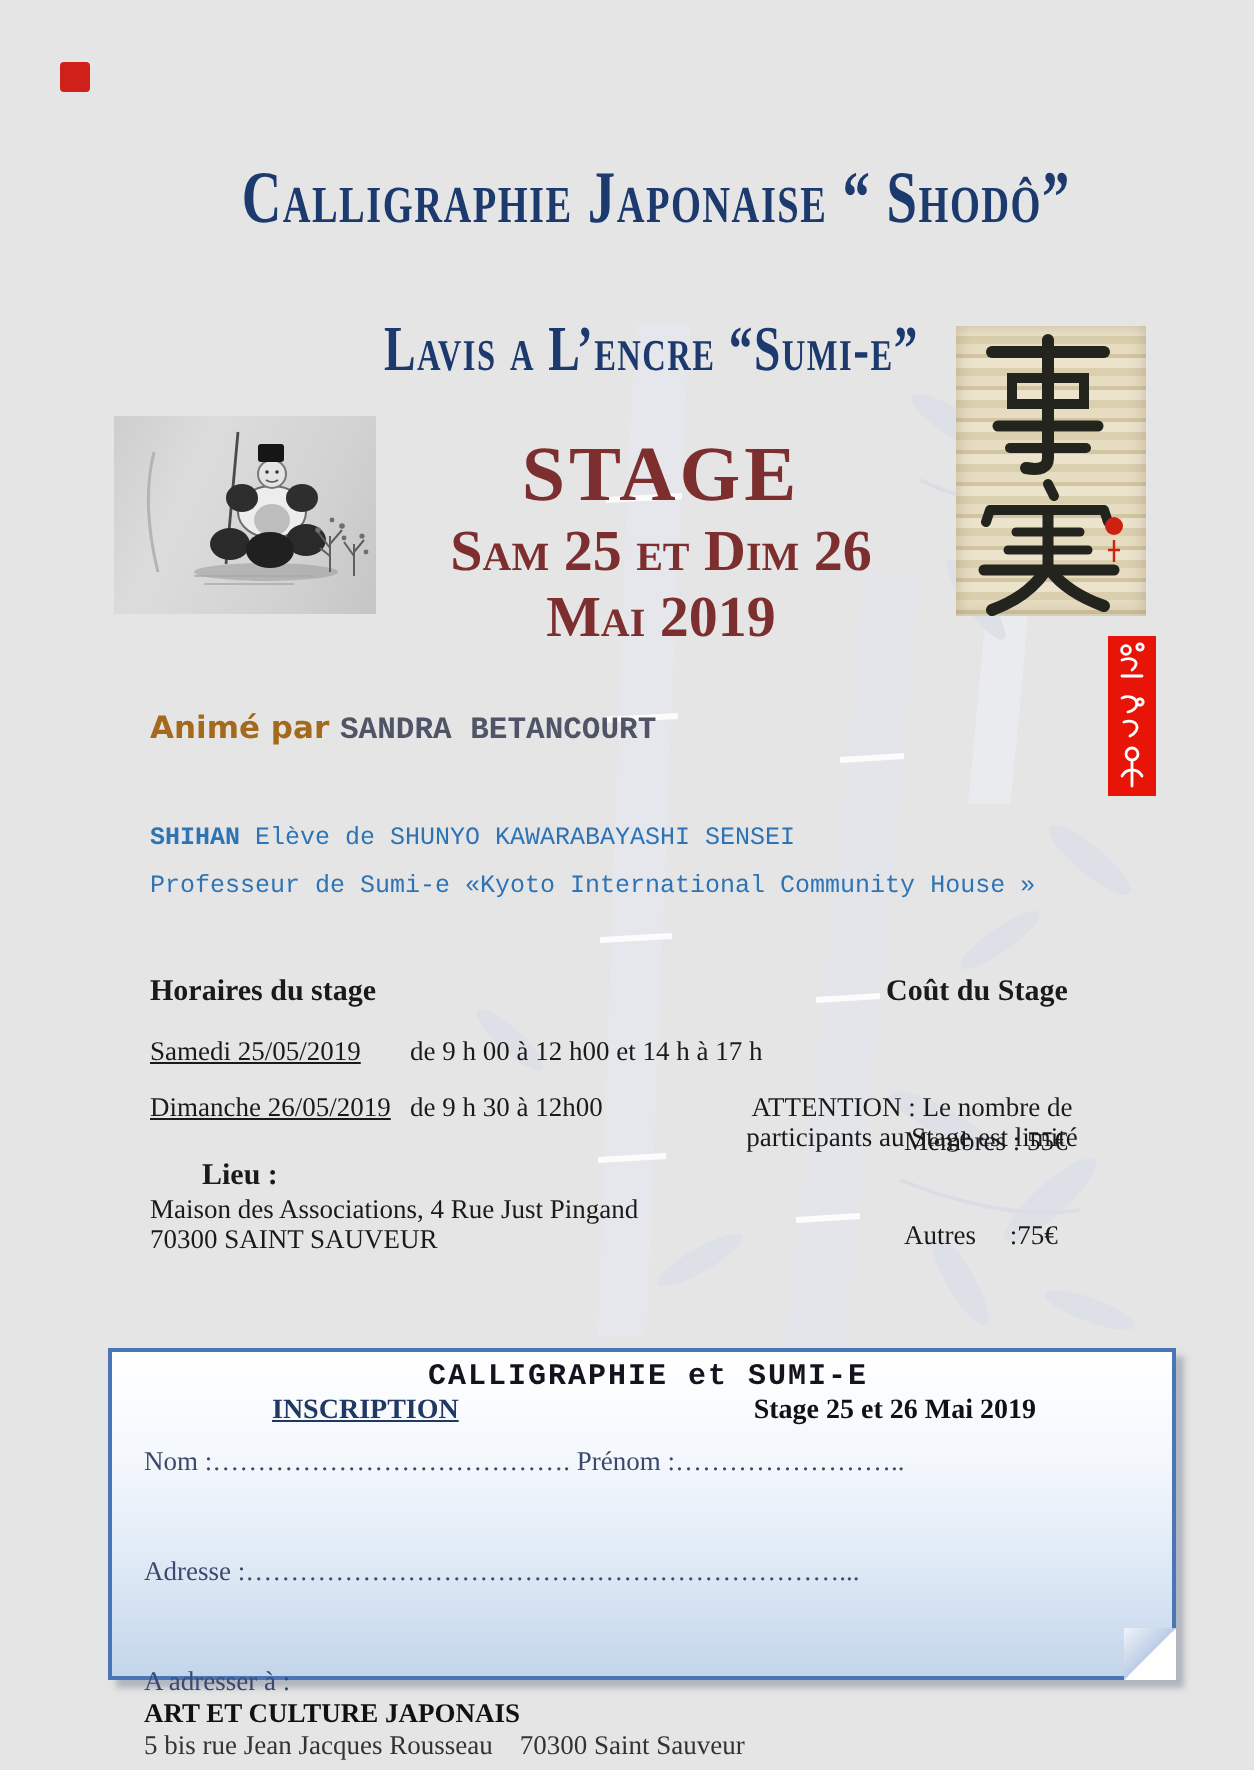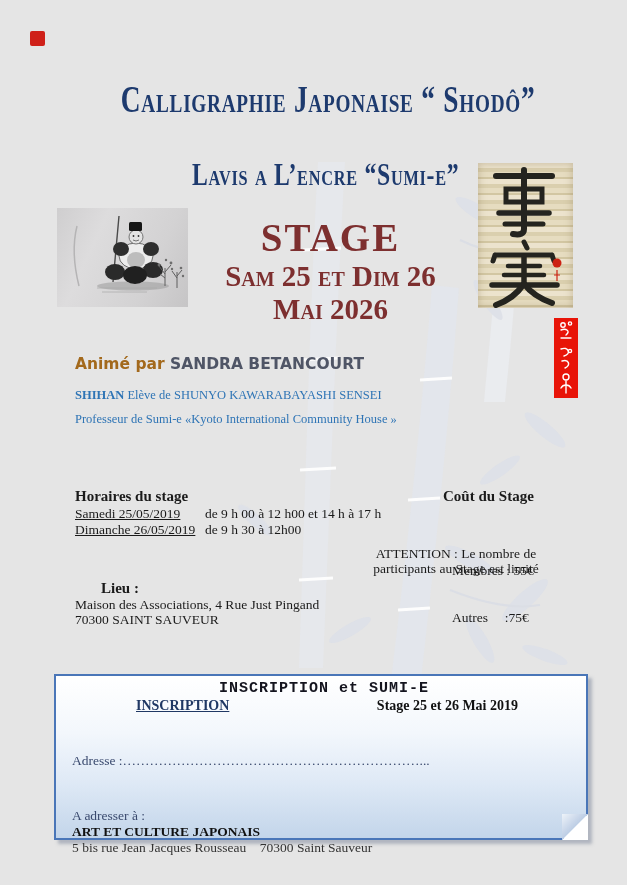--- a/index.html
+++ b/index.html
@@ -37,30 +37,30 @@
     background:linear-gradient(115deg,#cfcecf 0%,#dddcdd 30%,#d3d2d3 70%,#c6c5c6 100%); }
   .photo-right { left:478px; top:163px; width:95px; height:145px; z-index:3;
     background:repeating-linear-gradient(180deg,#ece3cd 0px,#ece3cd 5px,#dacfae 5px,#dacfae 9px,#e6dcc0 9px,#e6dcc0 14px,#d2c6a2 14px,#d2c6a2 16px);
     box-shadow:inset 0 0 8px rgba(120,100,60,.35); }
   .seal-stamp { left:554px; top:318px; width:24px; height:80px; z-index:3; }
 
   
   .animator { left:75px; top:355px; z-index:2; font-family:"DejaVu Sans", sans-serif;
     font-size:15.5px; font-weight:bold; }
   .animator .pre-label { color:#a3691c; }
-  .animator .name { color:#4f5566; }
-  .blue-line { z-index:2; font-family:Liberation Serif, serif; font-size:12.5px; color:#2e74b5; }
+  .animator .name { color:#4f5566;font-family:Liberation Mono, monospace; }
+  .blue-line { z-index:2; font-family:Liberation Mono, monospace; font-size:12.5px; color:#2e74b5;margin-top:24px; }
   .shihan-line { left:75px; top:388px; }
   .prof-line   { left:75px; top:412px; }
   .shihan-bold { font-weight:bold; }
 
   
   .sched-head { left:75px; top:488px; font-size:15px; font-weight:bold; z-index:2; }
   .sched-rows { left:75px; top:506px; z-index:2; font-size:13.5px; line-height:15.5px; }
-  .sched-row .day { display:inline-block; width:130px; text-decoration:underline; }
+  .sched-row .day { display:inline-block; width:130px; text-decoration:underline;margin-top:12px; }
   .cost-head { left:443px; top:488px; font-size:15px; font-weight:bold; z-index:2; }
   .cost-lines { left:452px; top:532px; z-index:2; font-size:13.5px; line-height:15.5px; white-space:pre; }
   .attention { left:350px; top:546px; width:212px; text-align:center; z-index:2;
     font-size:13.5px; font-weight:normal; line-height:15px; white-space:normal; }
 
   
   .venue { left:75px; top:580px; z-index:2; font-size:13.5px; line-height:15px; }
   .venue .head { font-size:15px; font-weight:bold; line-height:17px;margin-left:26px; }
   .materials { left:75px; top:638px; z-index:2; font-size:13px; font-weight:bold;
     line-height:17px; white-space:pre; }
@@ -189,21 +189,21 @@
         <path d="M47,122 C53,130 63,136 74,140" stroke-width="6"></path>
       </g>
       <circle cx="79" cy="100" r="4.5" fill="#cc2212"></circle>
       <path d="M79,107 V118 M76,112 h6" stroke="#cc2212" stroke-width="1.2" fill="none"></path>
     </svg>
   </div>
 
   <div class="abs stage-block">
     <div class="stage-line1">STAGE</div>
     <div class="stage-line2">Sam 25 et Dim 26</div>
-    <div class="stage-line3">Mai 2026</div>
+    <div class="stage-line3">Mai 2019</div>
   </div>
 
   <div class="abs seal-stamp">
     <svg width="24" height="80" viewBox="0 0 24 80">
       <rect x="0" y="0" width="24" height="80" fill="#e81408"></rect>
       <g stroke="#ffffff" stroke-width="1.4" fill="none" stroke-linecap="round">
         <circle cx="9" cy="7" r="2.2"></circle>
           <circle cx="16" cy="5.5" r="1.6"></circle>
         <path d="M7,12 C12,10 17,13 12,17"></path>
           <path d="M7,20 H17"></path>
@@ -247,25 +247,26 @@
     <div>Maison des Associations, 4 Rue Just Pingand</div>
     <div>70300 SAINT SAUVEUR</div>
   </div>
   <div class="abs materials">
     <div>L’association met le matériel  nécessaire à disposition pour débutants:</div>
     <div>papier d’essais, encre, pinceaux.</div>
   </div>
 
   <div class="box">
     <div class="box-inner">
-      <div class="form-title">INSCRIPTION et SUMI-E</div>
+      <div class="form-title">CALLIGRAPHIE et SUMI-E</div>
       <div class="form-row2">
         <span class="inscription">INSCRIPTION</span>
         <span class="stage-date">Stage 25 et 26 Mai 2019</span>
       </div>
+      <div class="dotline nom-line">Nom :…………………………………. Prénom :……………………..</div>
       <div class="dotline">Adresse :…………………………………………………………...</div>
       <div class="dotline">A adresser à :</div>
       <div class="org-line">ART ET CULTURE JAPONAIS</div>
       <div class="addr-line">5 bis rue Jean Jacques Rousseau    70300 Saint Sauveur</div>
     </div>
     <div class="fold-flap"></div>
     <div class="fold-cut"></div>
   </div>
 
 </div>

